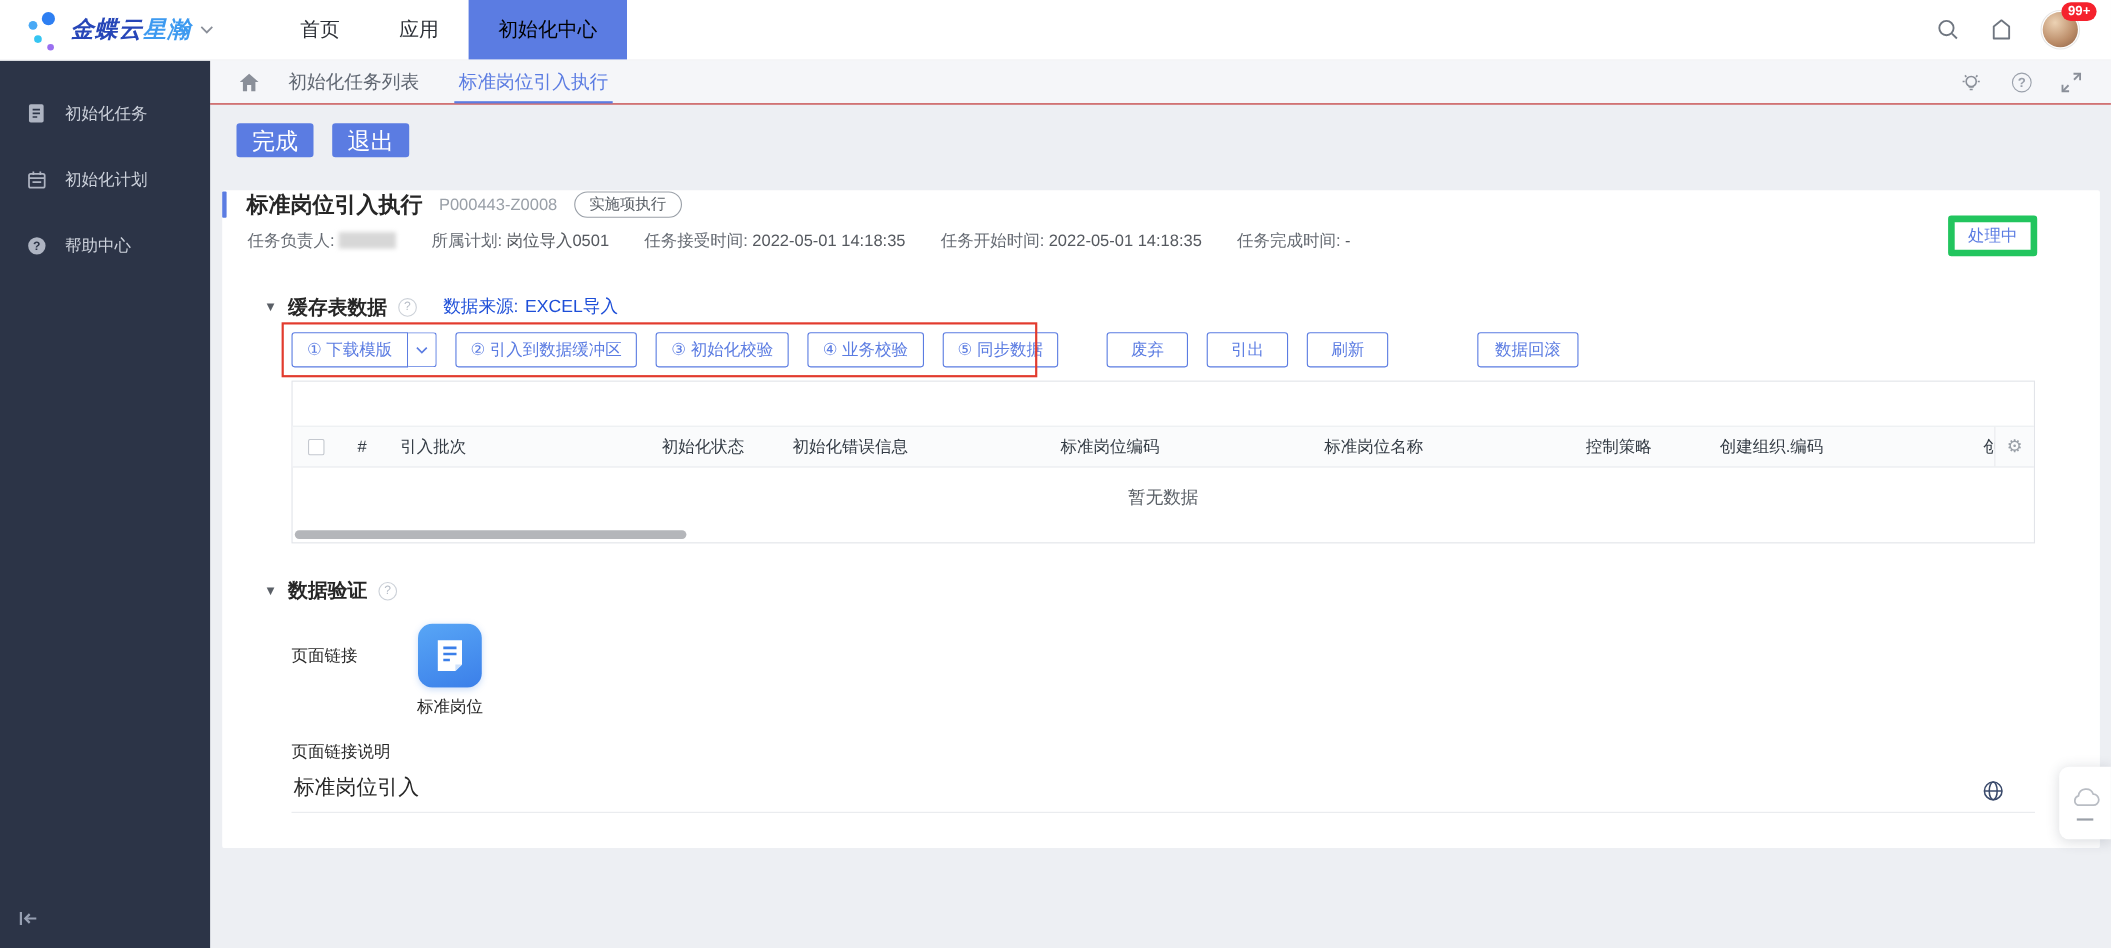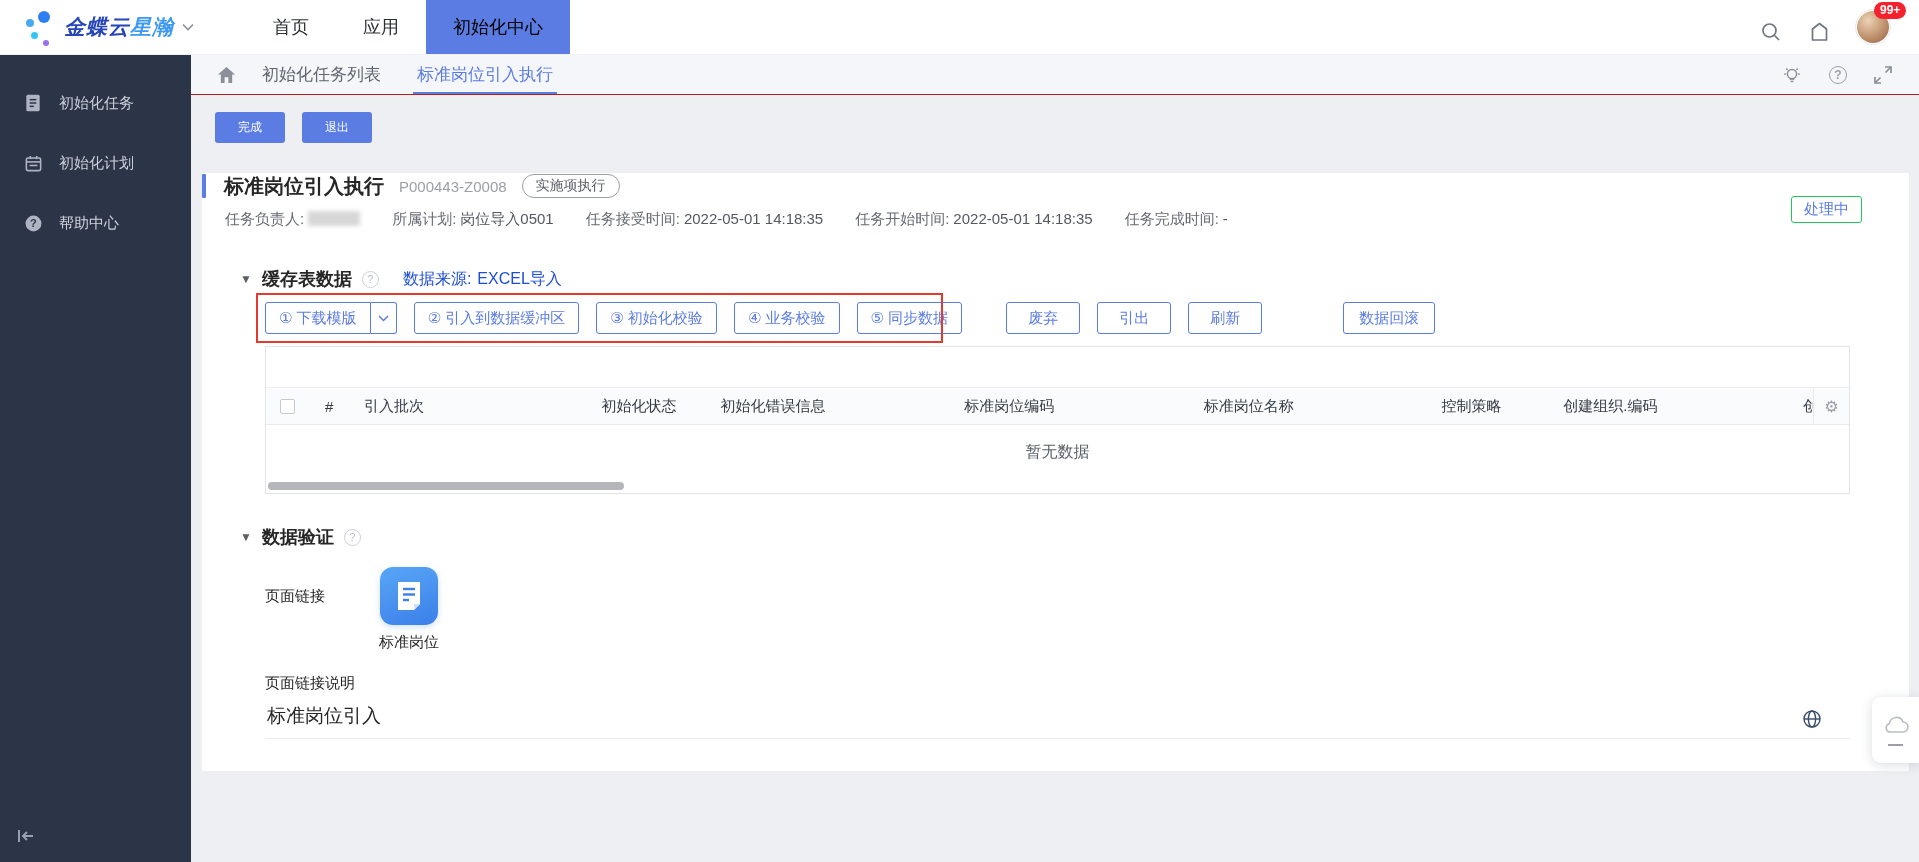--- a/index.html
+++ b/index.html
@@ -13,21 +13,21 @@
   .ld1 { width:12px; height:12px; left:16px; top:4px;  background:#2e7ff2; }
   .ld2 { width:8px;  height:8px;  left:4px;  top:12px; background:#49a9f5; }
   .ld3 { width:7px;  height:7px;  left:9px;  top:25px; background:#35c5f2; }
   .ld4 { width:6px;  height:6px;  left:21px; top:33px; background:#9a6ff0; }
   .logo-text { font-size:21px; font-weight:bold; font-style:italic; color:#2746b8; margin-left:6px; letter-spacing:1px; white-space:nowrap; }
   .logo-sub { color:#3d9af0; font-weight:600; }
   .logo-caret { margin-left:8px; }
   .topmenu { display:flex; height:100%; margin-left:16px; }
   .topmenu-item { padding:0 27px; font-size:18px; color:#2b2f36; height:100%; display:flex; align-items:center; cursor:pointer; white-space:nowrap; }
   .topmenu-item.active { background:#5b7ce2; color:#000000; }
-  .nav-right { margin-left:auto; display:flex; align-items:flex-end; gap:26px; padding-right:30px; }
+  .nav-right { margin-left:auto; display:flex; align-items:center; gap:26px; padding-right:30px; }
   .nav-ic { cursor:pointer; display:flex; }
   .avatar { width:32px; height:32px; border-radius:50%; background:radial-gradient(circle at 35% 30%, #ecd2b4, #bb8c68 60%, #8a5f44); position:relative; cursor:pointer; flex:0 0 auto; }
   .avatar-ring { position:absolute; inset:-2px; border-radius:50%; border:1px solid #e7e7e7; }
   .nav-badge { position:absolute; top:-9px; left:17px; background:#f5222d; color:#fff; font-size:12px; line-height:17px; padding:0 6px; border-radius:9px; font-weight:bold; }
 
   
   .sidebar { position:absolute; top:55px; left:0; bottom:0; width:191px; background:#2c3447; z-index:10; }
   .side-list { padding-top:18px; }
   .side-item { height:60px; display:flex; align-items:center; gap:15px; padding-left:22px; color:#cdd2dc; font-size:15px; cursor:pointer; white-space:nowrap; }
   .side-ic { width:22px; display:flex; justify-content:center; }
@@ -38,30 +38,30 @@
   .tabbar { height:40px; background:#f5f6f9; border-bottom:1px solid #b91c1c; display:flex; align-items:center; padding:0 26px; }
   .home-ic { margin-right:26px; display:flex; cursor:pointer; }
   .tab { font-size:17px; color:#5f6671; margin-right:36px; height:100%; display:flex; align-items:center; position:relative; cursor:pointer; white-space:nowrap; }
   .tab.active { color:#5b7ce2; }
   .tab.active::after { content:""; position:absolute; left:-4px; right:-4px; bottom:0; height:2px; background:#5b7ce2; }
   .tabbar-icons { margin-left:auto; display:flex; align-items:center; gap:26px; }
   .tb-ic { cursor:pointer; display:flex; }
   .q-circle { width:18px; height:18px; border:1.5px solid #9aa0ab; color:#9aa0ab; border-radius:50%; font-size:12px; font-weight:bold; display:flex; align-items:center; justify-content:center; }
 
   .actions-row { display:flex; gap:17px; padding:17px 0 0 24px; }
-  .btn-primary { min-width:70px; height:31px; background:#5b7ce2; color:#fff; border:none; border-radius:3px; font-size:12px; cursor:pointer; }
+  .btn-primary { min-width:70px; height:31px; background:#5b7ce2; color:#fff; border:none; border-radius:3px; font-size:21px; cursor:pointer; }
 
   
   .card { position:relative; margin:30px 10px 0 11px; height:598px; background:#fff; border-radius:2px; }
   .title-row { display:flex; align-items:center; margin-top:17px; height:26px; }
   .title-bar { width:4px; height:24px; background:#5b7ce2; margin-right:18px; border-radius:1px; }
   .page-title { font-size:20px; font-weight:bold; color:#262626; white-space:nowrap; }
   .doc-code { font-size:15px; color:#9aa0a8; margin-left:15px; }
   .type-pill { margin-left:15px; border:1px solid #9aa0a8; color:#595f66; border-radius:13px; font-size:14px; padding:2px 13px; white-space:nowrap; }
-  .status-pill { position:absolute; right:47px; top:23px; border:1px solid #22c55e; color:#5b7ce2; background:#fff; font-size:15px; padding:3px 12px; border-radius:3px; cursor:default; white-space:nowrap; }
+  .status-pill { position:absolute; right:57px; top:23px; border:6px solid #22c55e; color:#5b7ce2; background:#fff; font-size:15px; padding:3px 12px; border-radius:3px; cursor:default; white-space:nowrap; }
   .info-row { display:flex; gap:32px; margin:11px 0 0 23px; font-size:15px; color:#666b73; white-space:nowrap; }
   .info-val { color:#55595f; margin-left:4px; }
   .redacted { display:inline-block; width:52px; height:15px; background:#d7d7d7; filter:blur(2px); vertical-align:-2px; margin-left:4px; }
 
   .sec-header { display:flex; align-items:center; gap:10px; margin-left:38px; height:24px; }
   .sh1 { margin-top:38px; } .sh2 { margin-top:31px; }
   .tri { font-size:12px; color:#5a5f66; }
   .sec-title { font-size:18px; color:#262626; font-weight:600; white-space:nowrap; }
   .sec-q { width:17px; height:17px; border:1px solid #ccd1d8; color:#b7bdc7; border-radius:50%; font-size:11px; display:flex; align-items:center; justify-content:center; }
   .source { margin-left:14px; font-size:16px; color:#1d4ed8; white-space:nowrap; }

